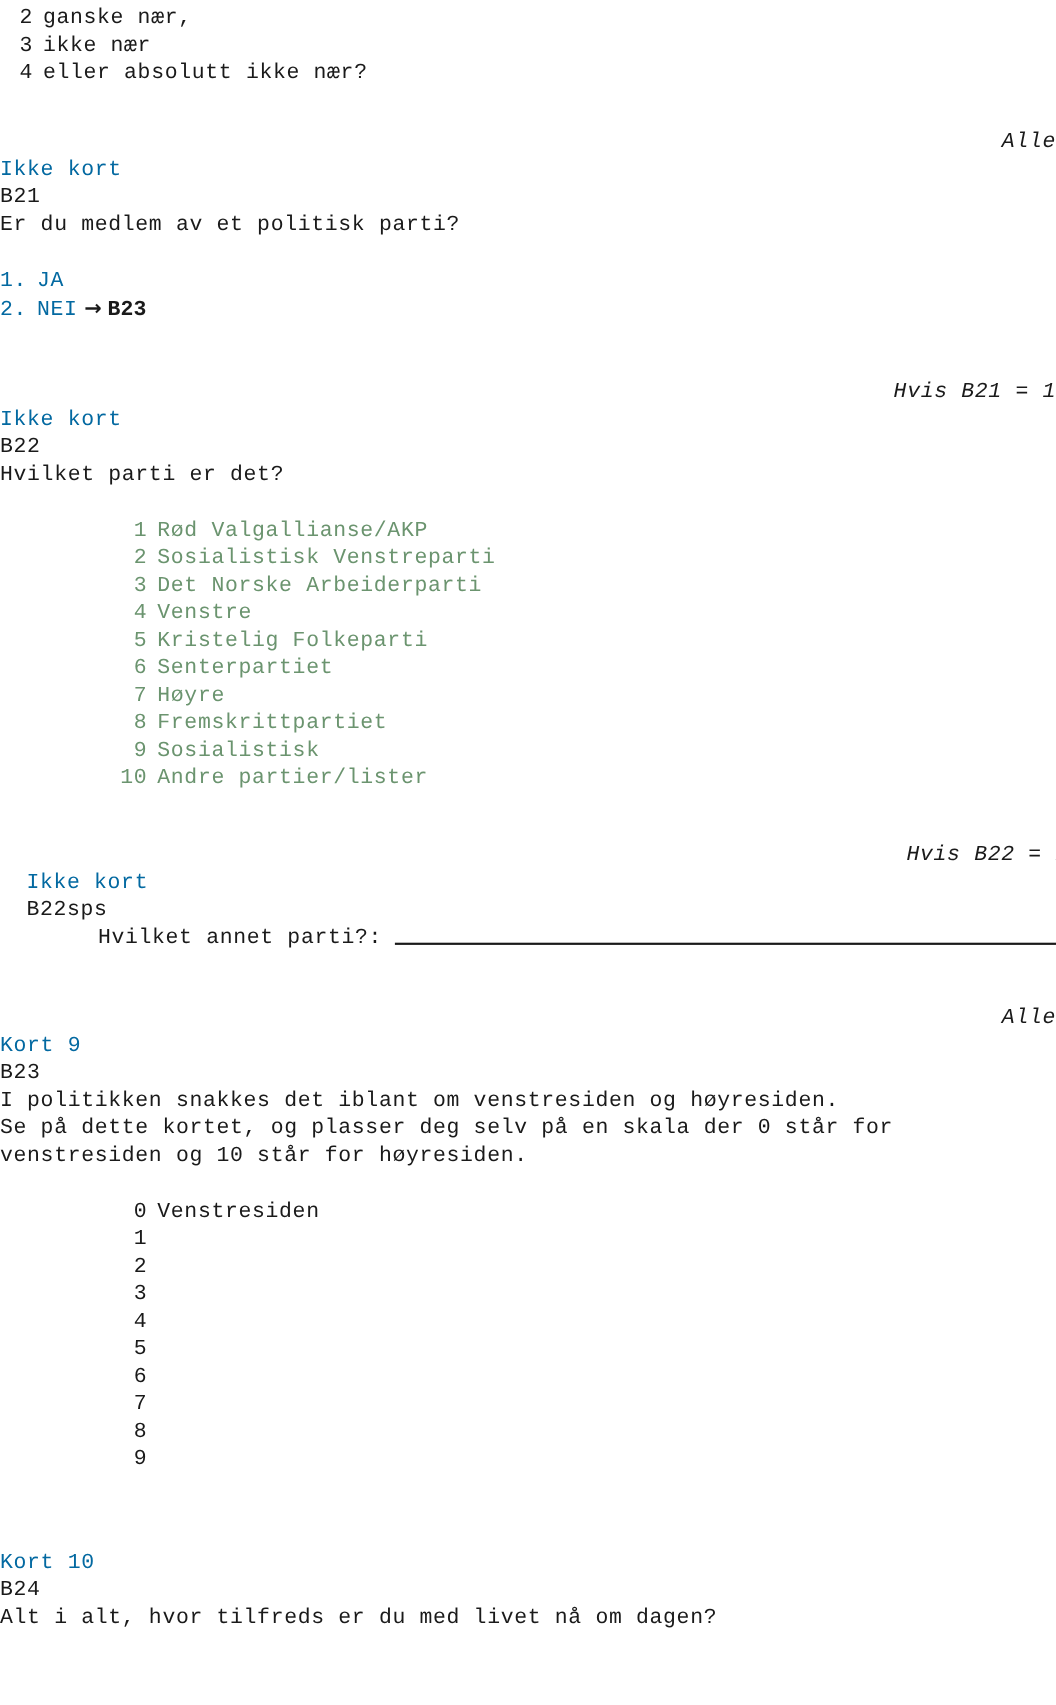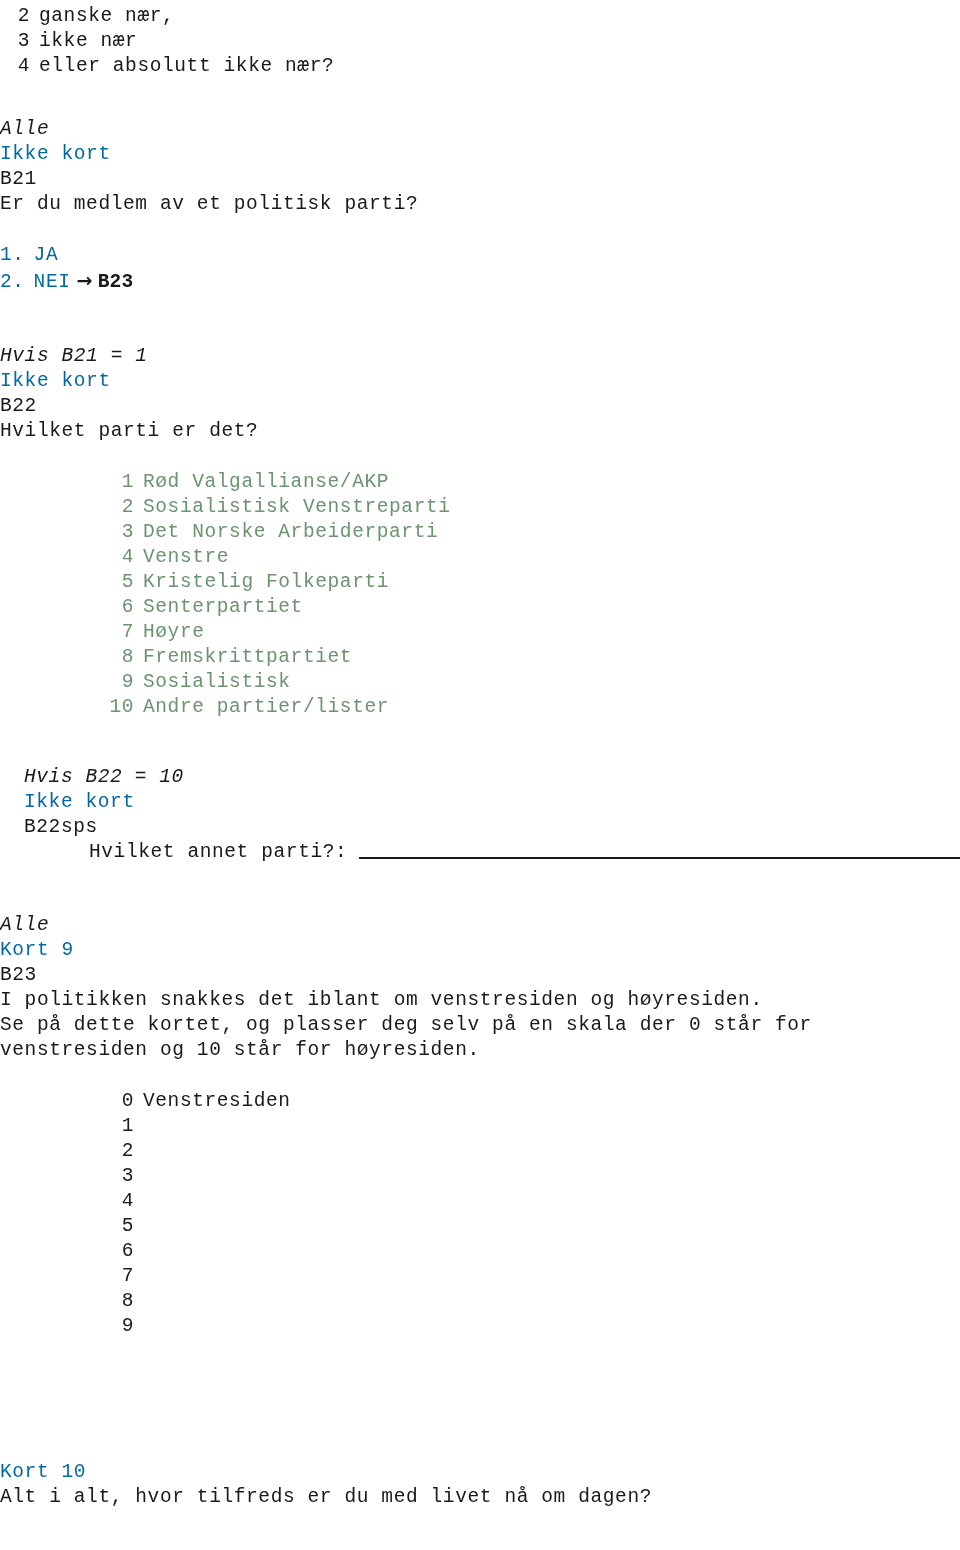--- a/index.html
+++ b/index.html
@@ -31,20 +31,21 @@
     color: #0369a1;
   }
   .green-light {
     color: #6b946f;
   }
   .black {
     color: #1a1a1a;
   }
   .ital {
     font-style: italic;
+    text-align: right;
   }
   .bold {
     font-weight: bold;
     letter-spacing: 0.2px;
   }
   
   .ind0  { margin-left: 0px; }
   .ind-q { }
   .ind-a { margin-left: 108px; }
   .ind-l { margin-left: 100px; }
@@ -170,20 +171,21 @@
       <li><span class="num-wide black">3</span><span class="lbl black"></span></li>
       <li><span class="num-wide black">4</span><span class="lbl black"></span></li>
       <li><span class="num-wide black">5</span><span class="lbl black"></span></li>
       <li><span class="num-wide black">6</span><span class="lbl black"></span></li>
       <li><span class="num-wide black">7</span><span class="lbl black"></span></li>
       <li><span class="num-wide black">8</span><span class="lbl black"></span></li>
       <li><span class="num-wide black">9</span><span class="lbl black"></span></li>
     </ul>
   </div>
 
-  <div class="block" style="top:1460px;">
+  <div class="block" style="top:1408px;">
     <div class="line ind0 green">Kort 10</div>
+    <div class="line ind0 black">B24</div>
     <div class="line ind-q black">Alt i alt, hvor tilfreds er du med livet nå om dagen?</div>
   </div>
 
   <div class="pagenum black">14</div>
 
 </div>
 
 </body></html>

